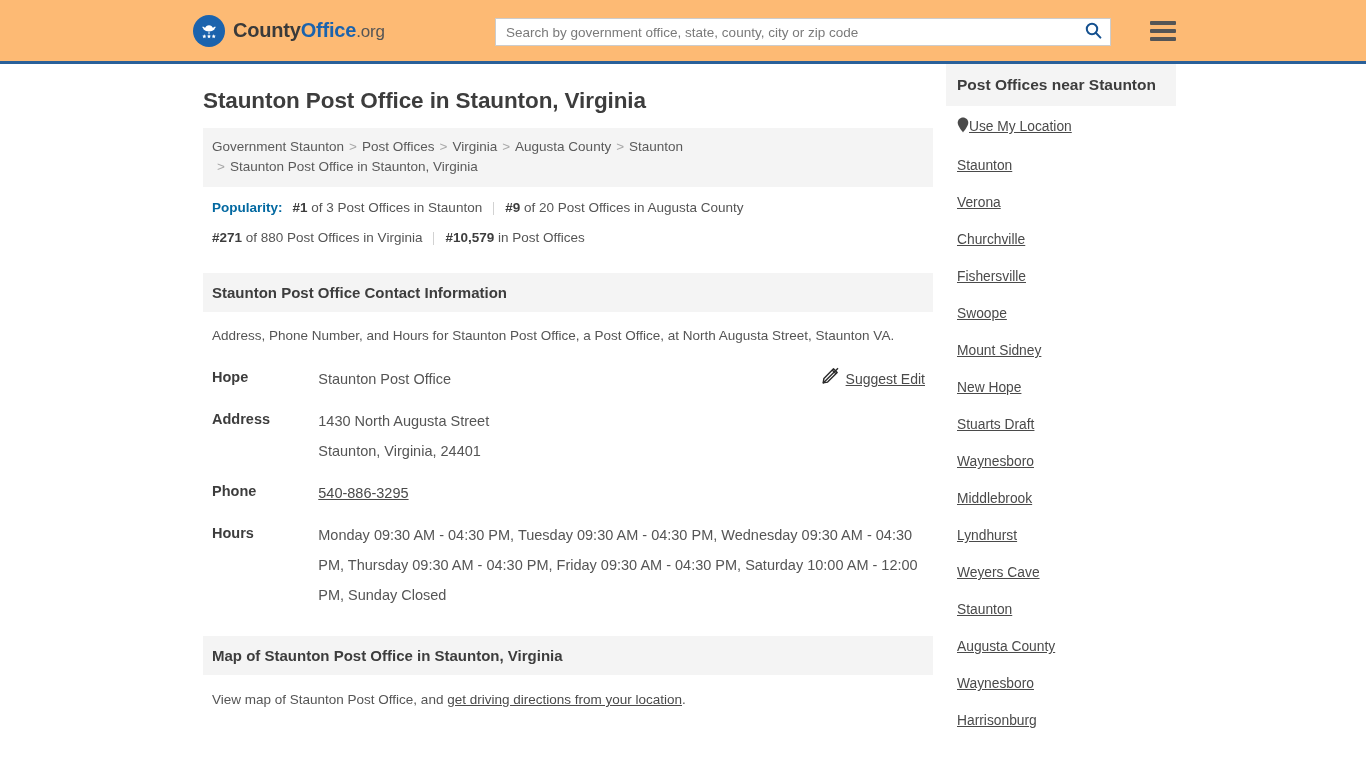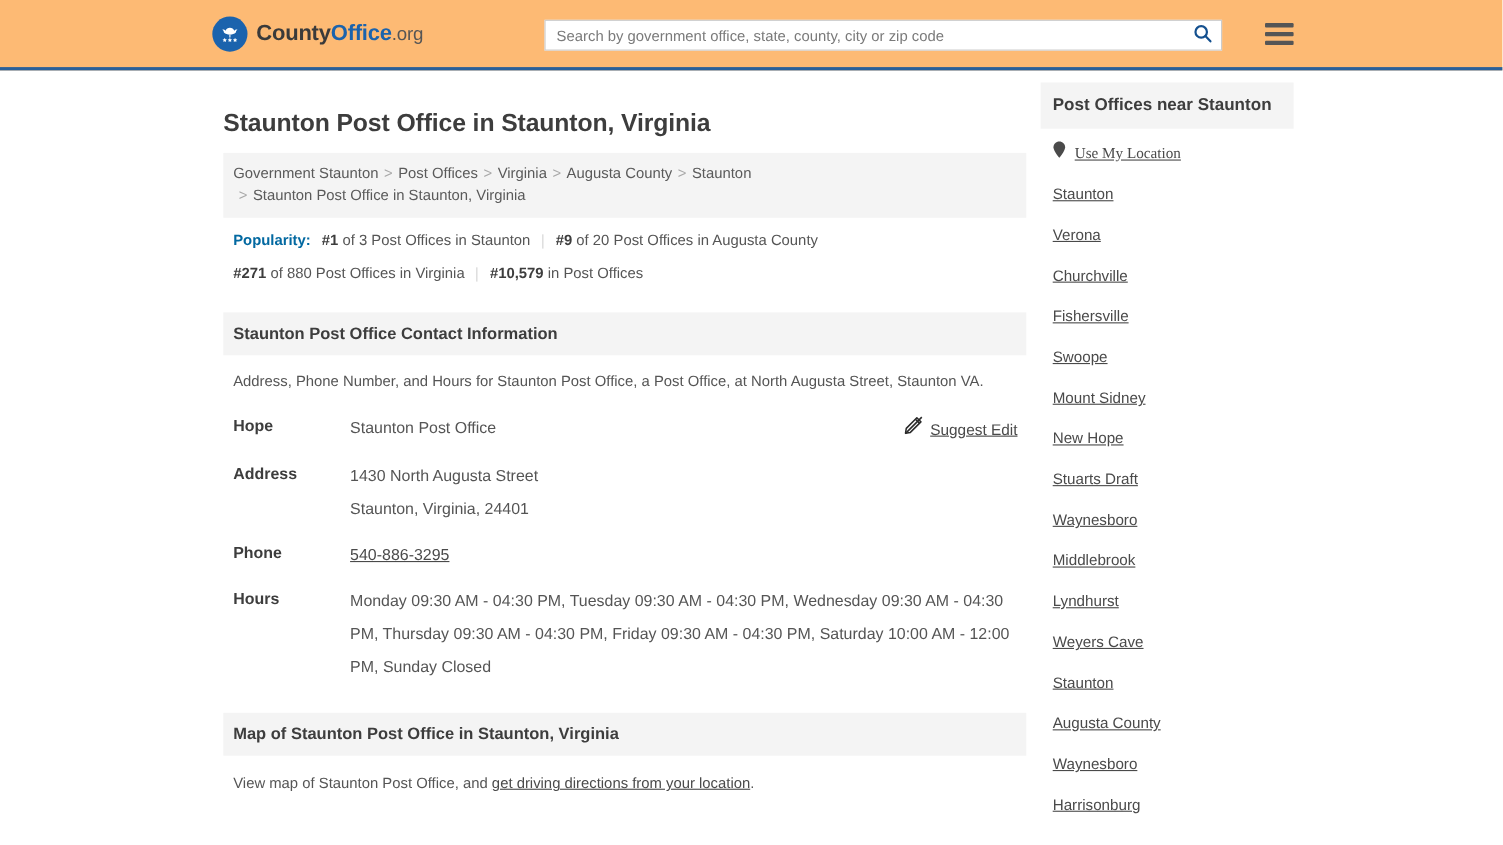--- a/index.html
+++ b/index.html
@@ -92,21 +92,21 @@
   .menu-btn span {
     display: block;
     height: 4px;
     background: #555555;
     border-radius: 1px;
   }
 
   
   .page {
     width: 1366px;
-    padding: 11px;
+    padding: 0;
     position: relative;
   }
   .container {
     width: 980px;
     margin: 0 auto;
     padding-left: 10px;
     display: flex;
     align-items: flex-start;
   }
   .main-col { width: 730px; flex-shrink: 0; }
@@ -229,21 +229,21 @@
   .side-list li {
     padding: 11px 0 11px 11px;
     font-size: 13.8px;
     line-height: 15px;
   }
   .side-list li a {
     color: #4a4a4a;
     text-decoration: underline;
     cursor: pointer;
   }
-  .loc-row { display: flex; align-items: flex-end; gap: 8px; font-family: Liberation Serif, serif; }
+  .loc-row { display: flex; align-items: center; gap: 0; }
 </style>
 </head>
 <body>
 
 <div class="site-header">
   <a class="brand">
     <span class="brand-logo">
       <svg width="26" height="26" viewBox="0 0 26 26" aria-hidden="true">
         <circle cx="13" cy="13" r="13" fill="#1b63ad"></circle>
         <path d="M13 7.2 C11.2 7.2 9.6 8.4 9.0 9.9 C8.4 9.1 7.2 8.6 6.1 8.9 C7.0 9.6 7.5 10.6 7.6 11.6 C8.9 12.8 10.9 13.6 13 13.6 C15.1 13.6 17.1 12.8 18.4 11.6 C18.5 10.6 19.0 9.6 19.9 8.9 C18.8 8.6 17.6 9.1 17.0 9.9 C16.4 8.4 14.8 7.2 13 7.2 Z" fill="#ffffff"></path>

